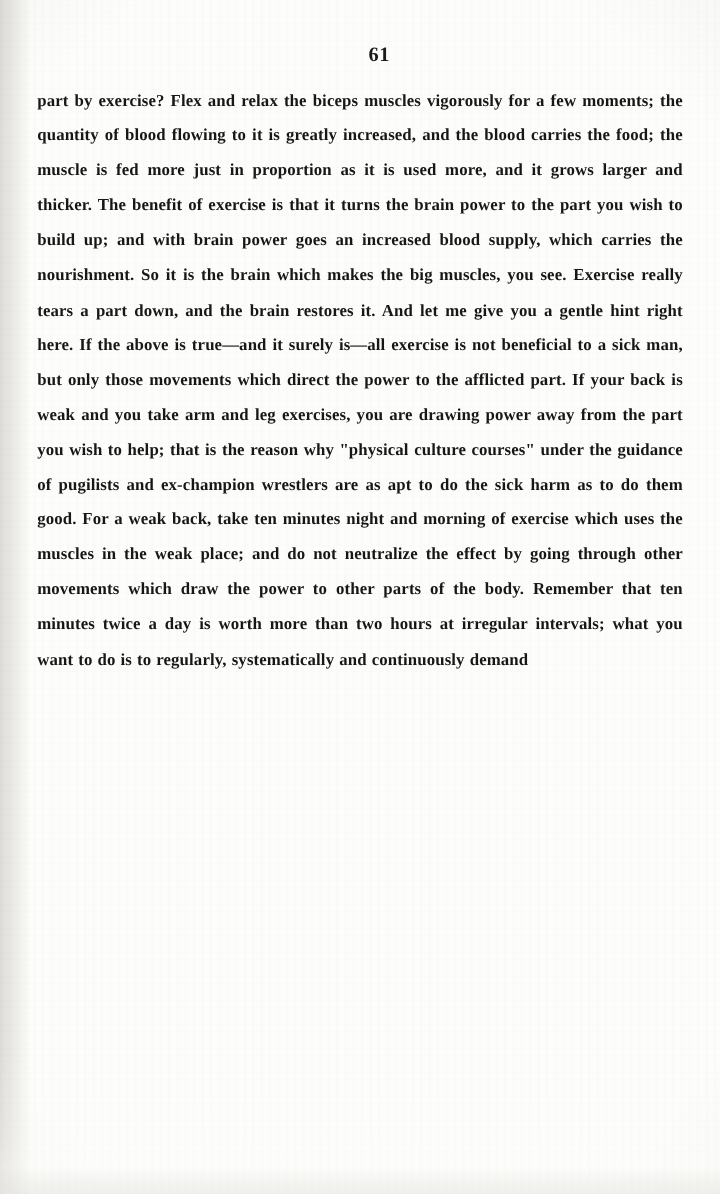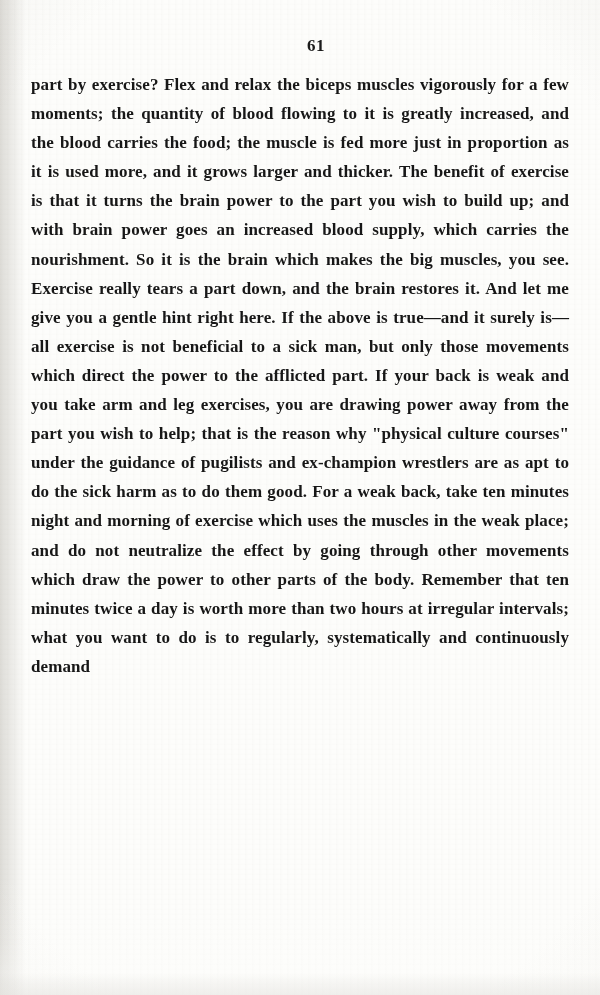--- a/index.html
+++ b/index.html
@@ -53,21 +53,21 @@
     font-weight: bold;
     letter-spacing: 0.5px;
     color: #1b1b1b;
     z-index: 7;
   }
   .body-text {
     position: absolute;
     top: 70px;
     left: 31px;
     width: 538px;
-    font-size: 17px;
+    font-size: 14px;
     line-height: 29.1px;
     text-align: justify;
     color: #171717;
     font-weight: bold;
     letter-spacing: 0.1px;
     word-spacing: 0.6px;
     z-index: 7;
   }
   .body-text p {
     margin: 0;

